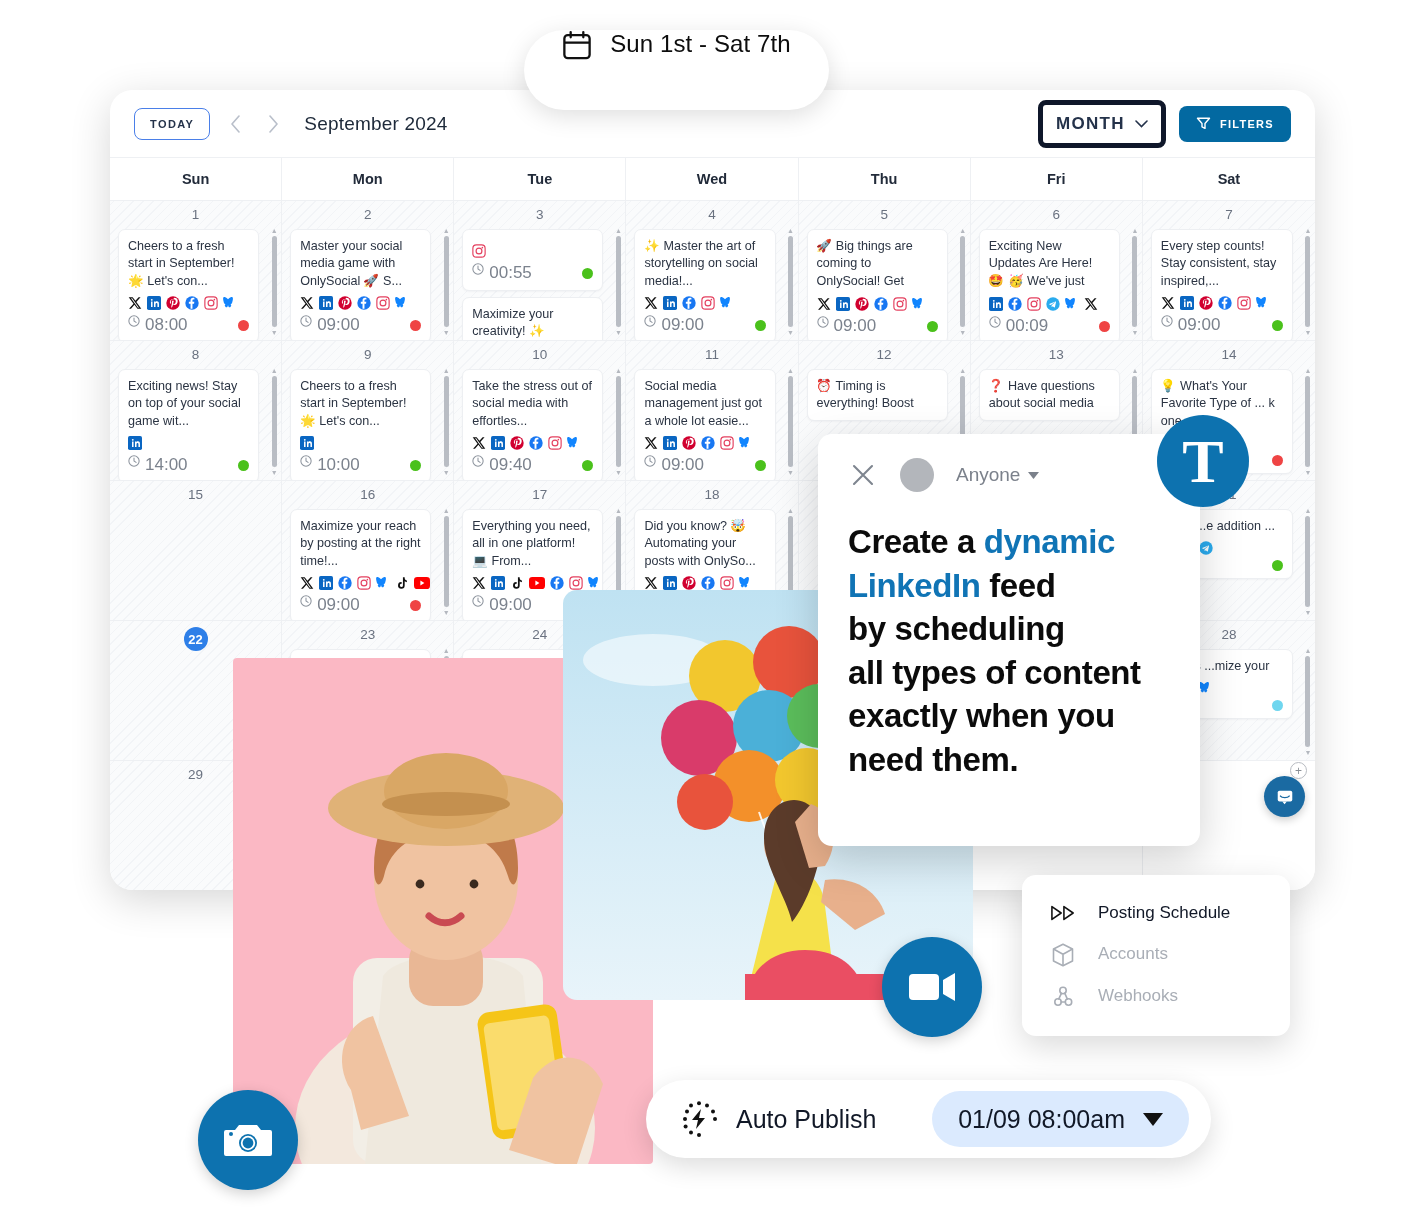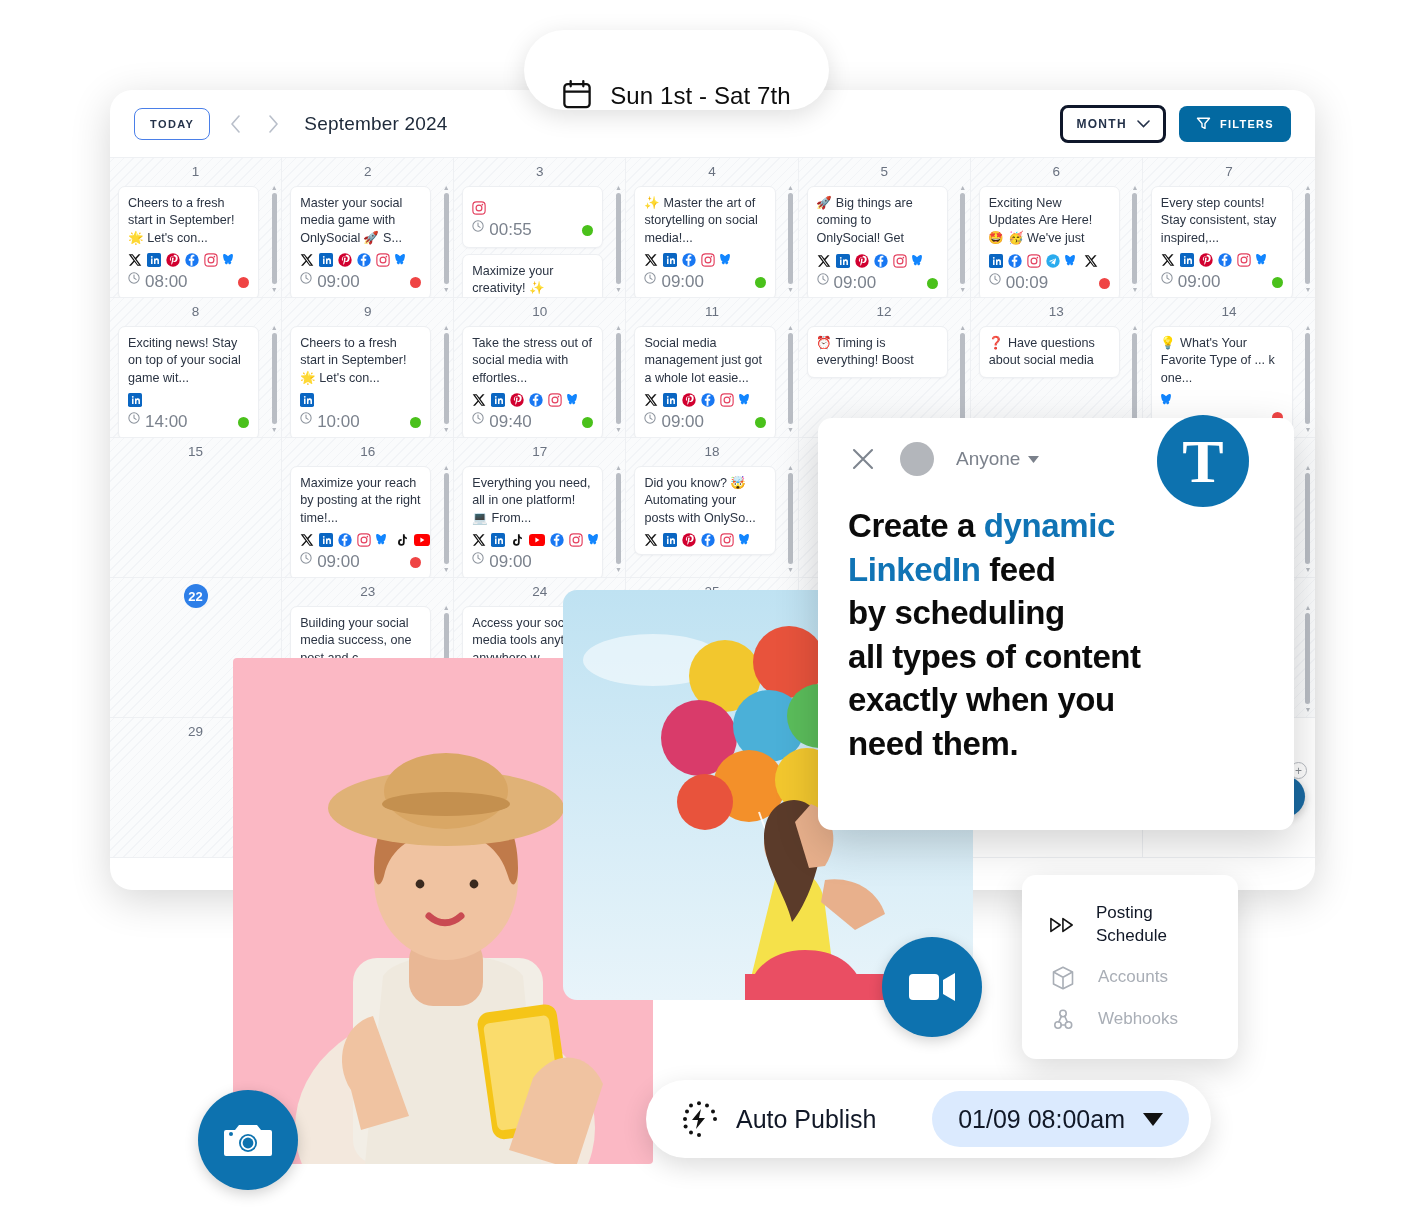--- a/index.html
+++ b/index.html
@@ -10,21 +10,21 @@
     overflow: hidden;
   }
   #stage { position: relative; width: 1425px; height: 1222px; }
 
   
   .week-pill {
     position: absolute; left: 524px; top: 30px;
     width: 305px; height: 80px;
     background: #fff; border-radius: 40px;
     box-shadow: 0 6px 24px rgba(0,0,0,.13);
-    display: flex; align-items: flex-end; justify-content: center;
+    display: flex; align-items: flex-start; justify-content: center;
     gap: 18px; z-index: 40;
   }
   .week-pill .label { font-size: 24px; color: #0d0d0d; letter-spacing: .1px; }
 
   
   .app {
     position: absolute; left: 110px; top: 90px;
     width: 1205px; height: 800px;
     background: #fff; border-radius: 22px;
     box-shadow: 0 10px 40px rgba(0,0,0,.16);
@@ -40,23 +40,23 @@
     border-radius: 8px; font-size: 11px; letter-spacing: 1.4px;
     font-weight: 700; padding: 9px 15px; cursor: pointer;
   }
   .navarrow {
     width: 26px; height: 26px; display: flex; align-items: center;
     justify-content: center; color: #b9bfca; font-size: 19px; cursor: pointer;
   }
   .month-title { font-size: 19px; color: #1d2939; margin-left: 6px; letter-spacing: .2px; text-align: right; }
   .hdr-right { margin-left: auto; display: flex; align-items: center; gap: 13px; }
   .month-select {
-    border: 3px solid #0f172a; border-radius: 8px; background: #fff;
+    border: 5px solid #0f172a; border-radius: 8px; background: #fff;
     padding: 9px 13px; display: flex; align-items: center; gap: 10px;
-    font-size: 12px; font-weight: 700; letter-spacing: 1.3px; color: #24324a;
+    font-size: 17px; font-weight: 700; letter-spacing: 1.3px; color: #24324a;
     cursor: pointer;
   }
   .search-box {
     width: 228px; height: 36px; border: 1px solid #dfe3e9; border-radius: 8px;
     display: flex; align-items: center; gap: 9px; padding: 0 12px; background: #fff;
   }
   .search-box input {
     border: 0; outline: 0; font-size: 13.5px; color: #3a4354;
     font-family: "Liberation Sans", sans-serif; width: 100%; background: transparent;
   }
@@ -114,21 +114,21 @@
     max-height: 53px; overflow: hidden;
   }
   .card .icons { display: flex; gap: 5px; align-items: center; margin-top: 5px; height: 15px; }
   .card .icons svg { display: block; }
   .card .foot { display: flex; align-items: center; margin-top: 5px; }
   .card .time { font-size: 17px; color: #7b828d; display: flex; align-items: flex-start; gap: 5px; }
   .dot { width: 11px; height: 11px; border-radius: 50%; margin-left: auto; }
 
   
   .composer {
-    position: absolute; left: 818px; top: 418px; width: 476px; height: 412px;
+    position: absolute; left: 818px; top: 434px; width: 382px; height: 412px;
     background: #fff; border-radius: 14px; box-shadow: 0 14px 44px rgba(0,0,0,.18);
     z-index: 55; padding: 24px 30px;
   }
   .composer .toprow { display: flex; align-items: center; gap: 22px; }
   .composer .close { width: 30px; height: 30px; color: #7e858f; cursor: pointer; }
   .composer .avatar { width: 34px; height: 34px; border-radius: 50%; background: #b3b6bb; }
   .composer .anyone { font-size: 19px; color: #7b818b; display: flex; align-items: center; gap: 8px; }
   .composer h1 {
     margin-top: 28px; font-size: 33px; line-height: 1.32; font-weight: 800;
     color: #0b0b0b; letter-spacing: -.4px;
@@ -164,21 +164,21 @@
   }
   .plusbadge {
     position: absolute; left: 1290px; top: 762px; width: 17px; height: 17px;
     border-radius: 50%; border: 1px solid #b8bcc2; background: #fff; z-index: 46;
     display: flex; align-items: center; justify-content: center;
     font-size: 12px; color: #8a8f96; line-height: 1;
   }
 
   
   .sidemenu {
-    position: absolute; left: 1022px; top: 875px; width: 216px;
+    position: absolute; left: 1022px; top: 875px; width: 268px;
     background: #fff; border-radius: 14px; box-shadow: 0 10px 32px rgba(0,0,0,.15);
     padding: 18px 0; z-index: 65;
   }
   .sidemenu .mi { display: flex; align-items: center; gap: 22px; padding: 9px 28px; cursor: pointer; }
   .sidemenu .mi .ico { width: 26px; display: flex; justify-content: center; color: #111; }
   .sidemenu .mi.muted .ico { color: #a9aeb6; }
   .sidemenu .mi .lbl { font-size: 17px; color: #111827; line-height: 1.35; }
   .sidemenu .mi.muted .lbl { color: #a9aeb6; }
 
   
@@ -224,20 +224,29 @@
         </div>
         <button class="filters-btn">
           <svg width="15" height="15" viewBox="0 0 16 16" fill="none">
               <path d="M1.6 2.4h12.8L9.6 8v5.2L6.4 11.5V8L1.6 2.4z" stroke="#fff" stroke-width="1.5" stroke-linejoin="round"></path>
             </svg>
           <span>FILTERS</span>
         </button>
       </div>
     </div>
 
+    <div class="dow-row" id="dow-row">
+        <div class="dow">Sun</div>
+        <div class="dow">Mon</div>
+        <div class="dow">Tue</div>
+        <div class="dow">Wed</div>
+        <div class="dow">Thu</div>
+        <div class="dow">Fri</div>
+        <div class="dow">Sat</div>
+      </div>
     <div class="grid" id="cal-grid">
         <div class="cell">
           <div class="daynum">1</div>
           <div class="card">
             <div class="txt">Cheers to a fresh start in September! 🌟 Let's con...</div>
             <div class="icons">
               <span>
                 <svg width="14" height="14" viewBox="0 0 24 24">
                   <path d="M18.2 2h3.3l-7.2 8.3L22.8 22h-6.6l-5.2-6.8L5.1 22H1.8l7.7-8.8L1.2 2h6.8l4.7 6.2L18.2 2zm-1.2 18h1.8L7.1 3.9H5.2L17 20z" fill="#111"></path>
                 </svg>

